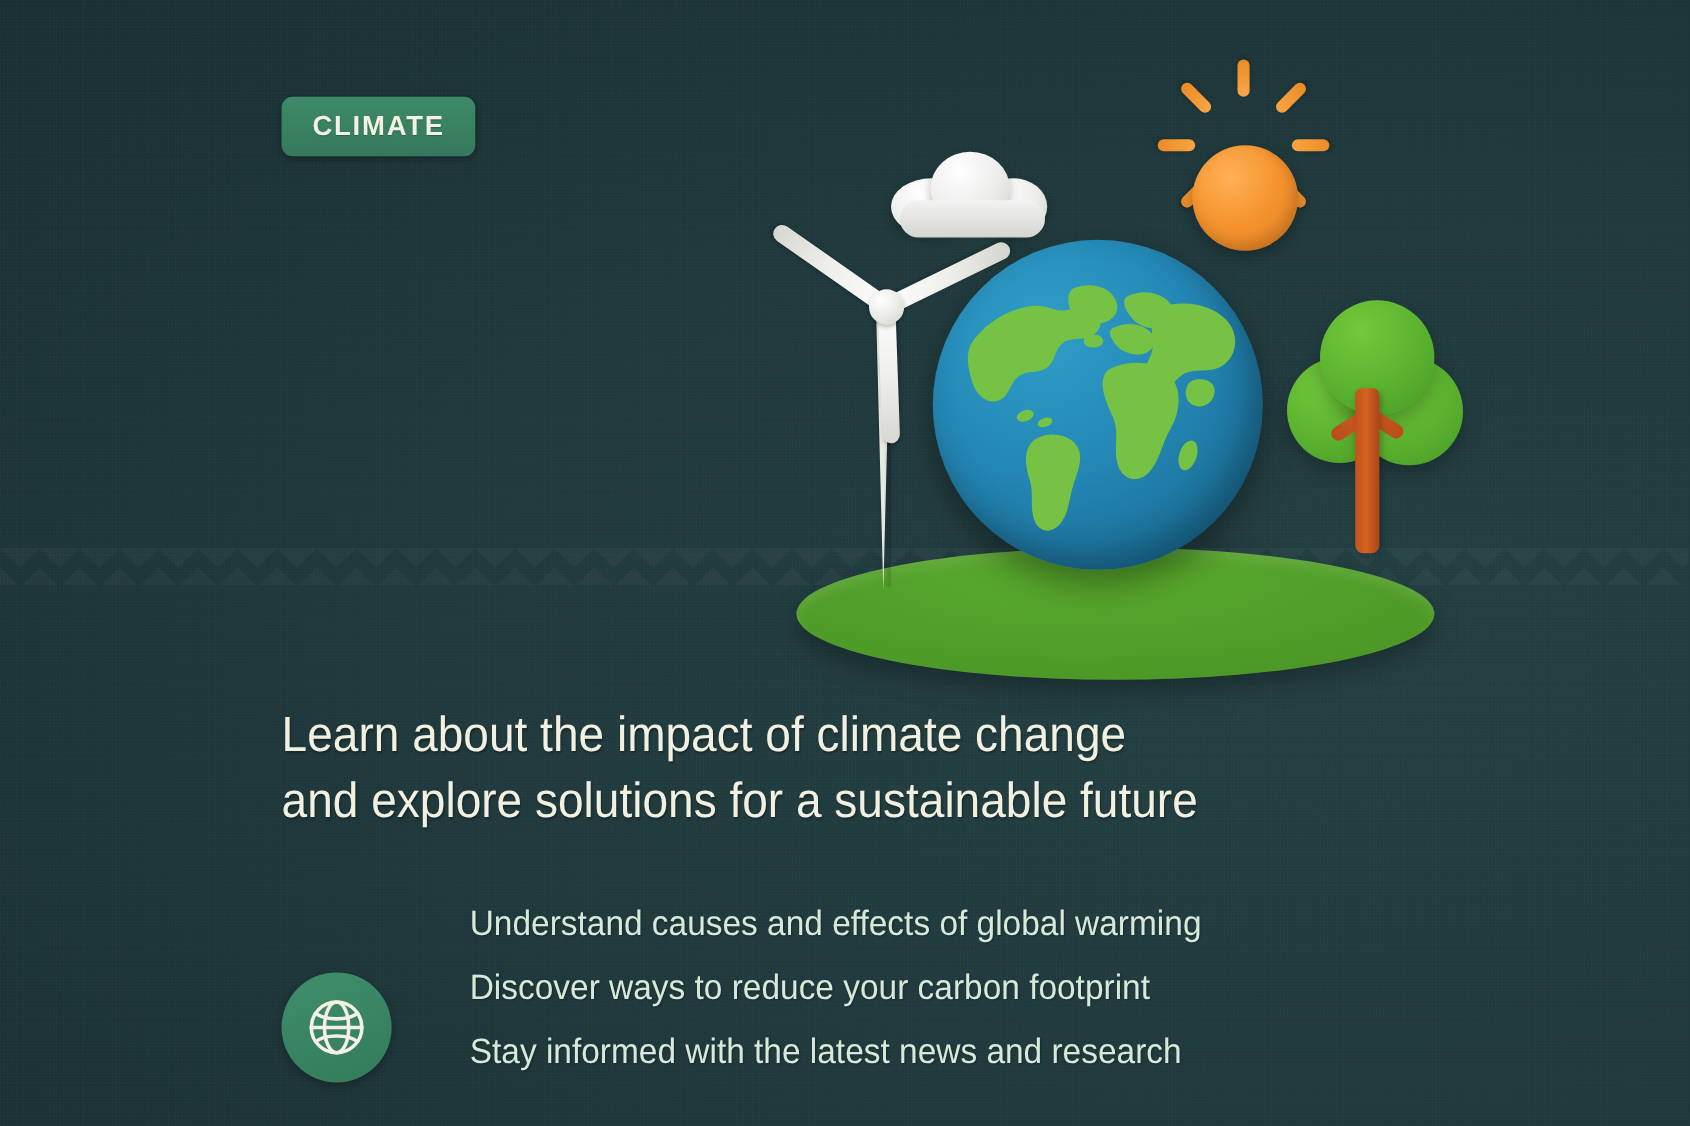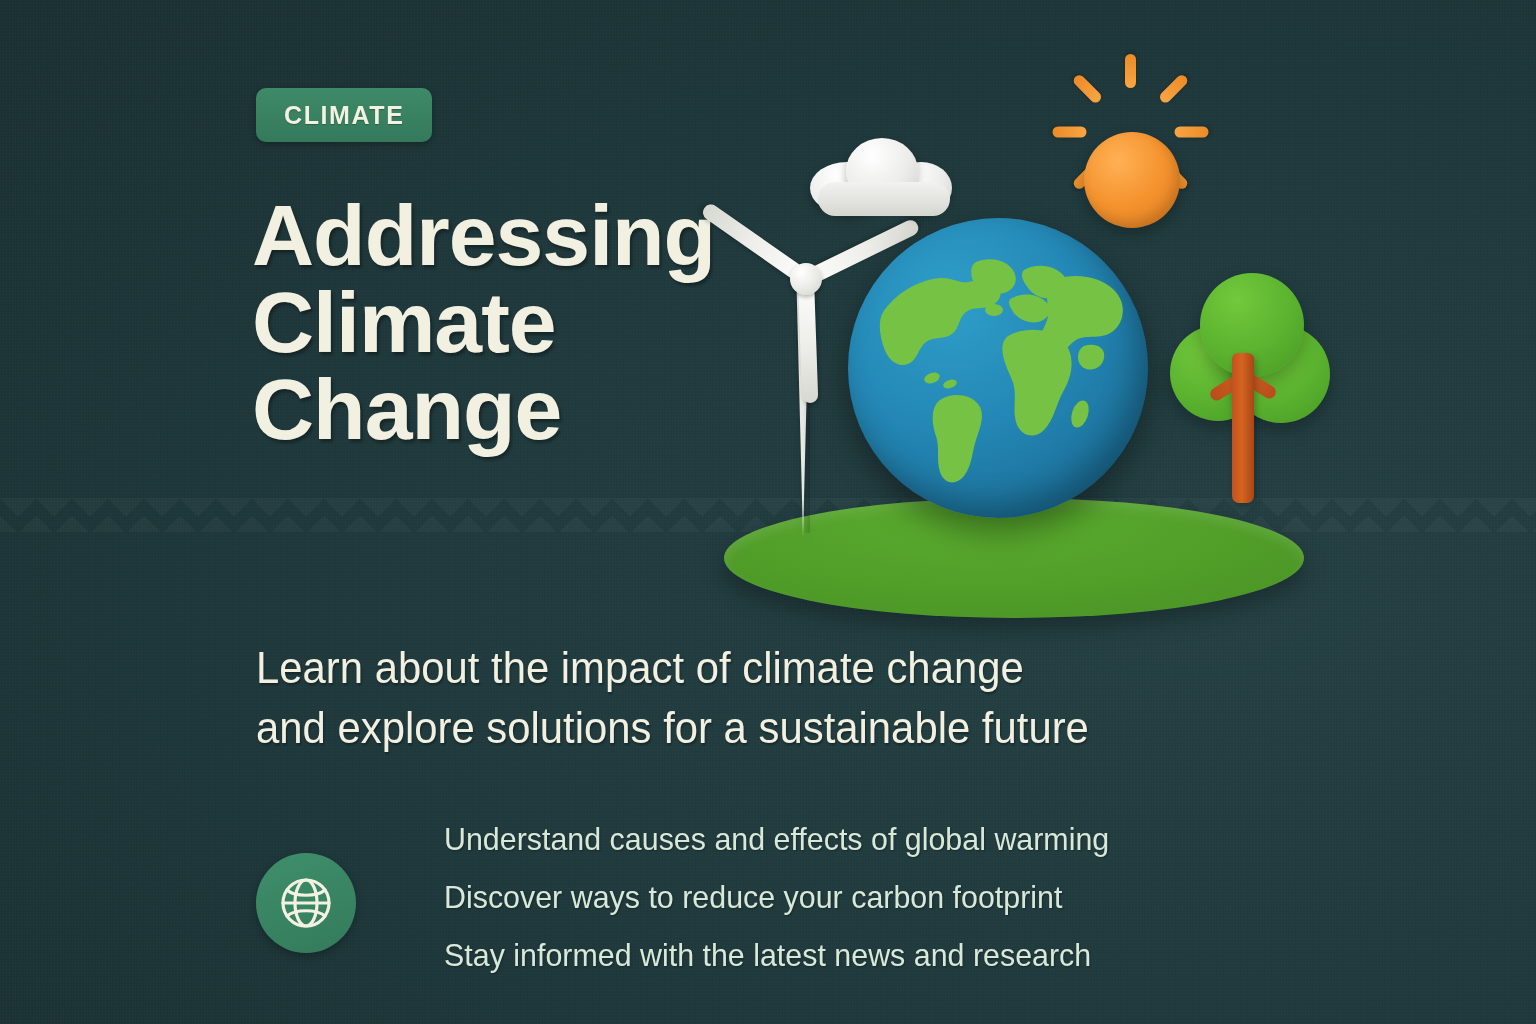--- a/index.html
+++ b/index.html
@@ -70,21 +70,21 @@
     font-size:45px; font-weight:400; line-height:60px;
     font-stretch:condensed;
     transform:scaleX(.93); transform-origin:left center;
     text-shadow:1px 2px 2px rgba(0,0,0,.33);
   }
   #subtitle .sub-line{ display:block; white-space:nowrap; }
 
   
   #features{
     position:absolute; left:0; top:806px;
-    display:flex; align-items:center; gap:17px;
+    display:flex; align-items:flex-end; gap:0;
   }
   #feature-icon{
     position:relative; flex:0 0 auto;
     width:100px; height:100px; margin-top:16px;
     border-radius:50%;
     background:linear-gradient(160deg,#3f8f6b 0%,#337a5b 100%);
     box-shadow:0 3px 8px rgba(0,0,0,.28);
     display:flex; align-items:center; justify-content:center;
   }
   #feature-icon svg{ display:block; }
@@ -219,25 +219,20 @@
 
   <div id="bg-noise"></div>
   <div id="bg-diamonds"></div>
 
   <div id="left-col">
 
     <div id="badge">
       <span>CLIMATE</span>
     </div>
 
-    <h1 id="headline">
-      <span class="hl-line">Addressing</span>
-      <span class="hl-line">Climate</span>
-      <span class="hl-line">Change</span>
-    </h1>
 
     <p id="subtitle">
       <span class="sub-line">Learn about the impact of climate change</span>
       <span class="sub-line">and explore solutions for a sustainable future</span>
     </p>
 
     <div id="features">
       <div id="feature-icon">
         <svg width="62" height="62" viewBox="0 0 62 62" aria-hidden="true">
           <g fill="none" stroke="#f2f1e2" stroke-width="3.2" stroke-linecap="round">

